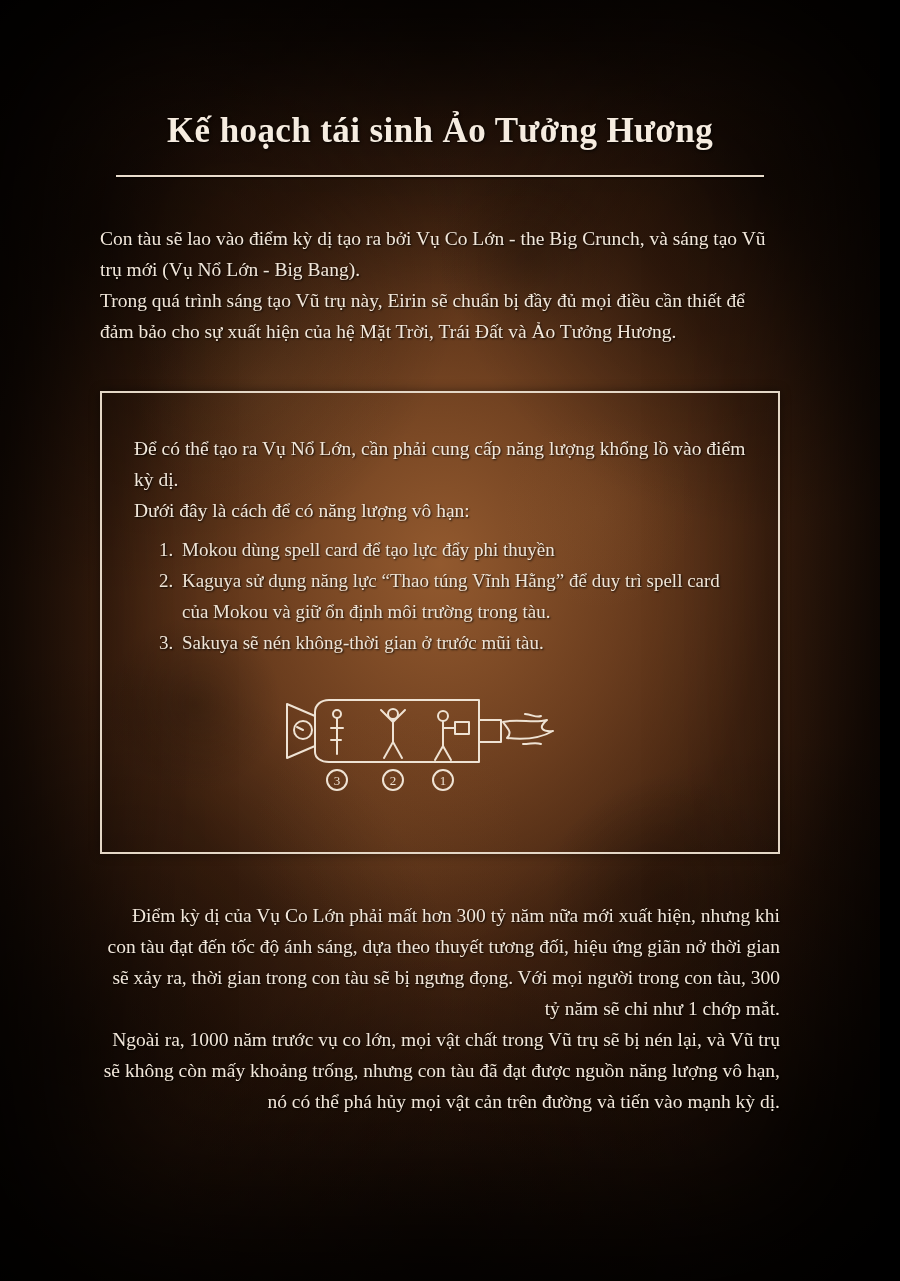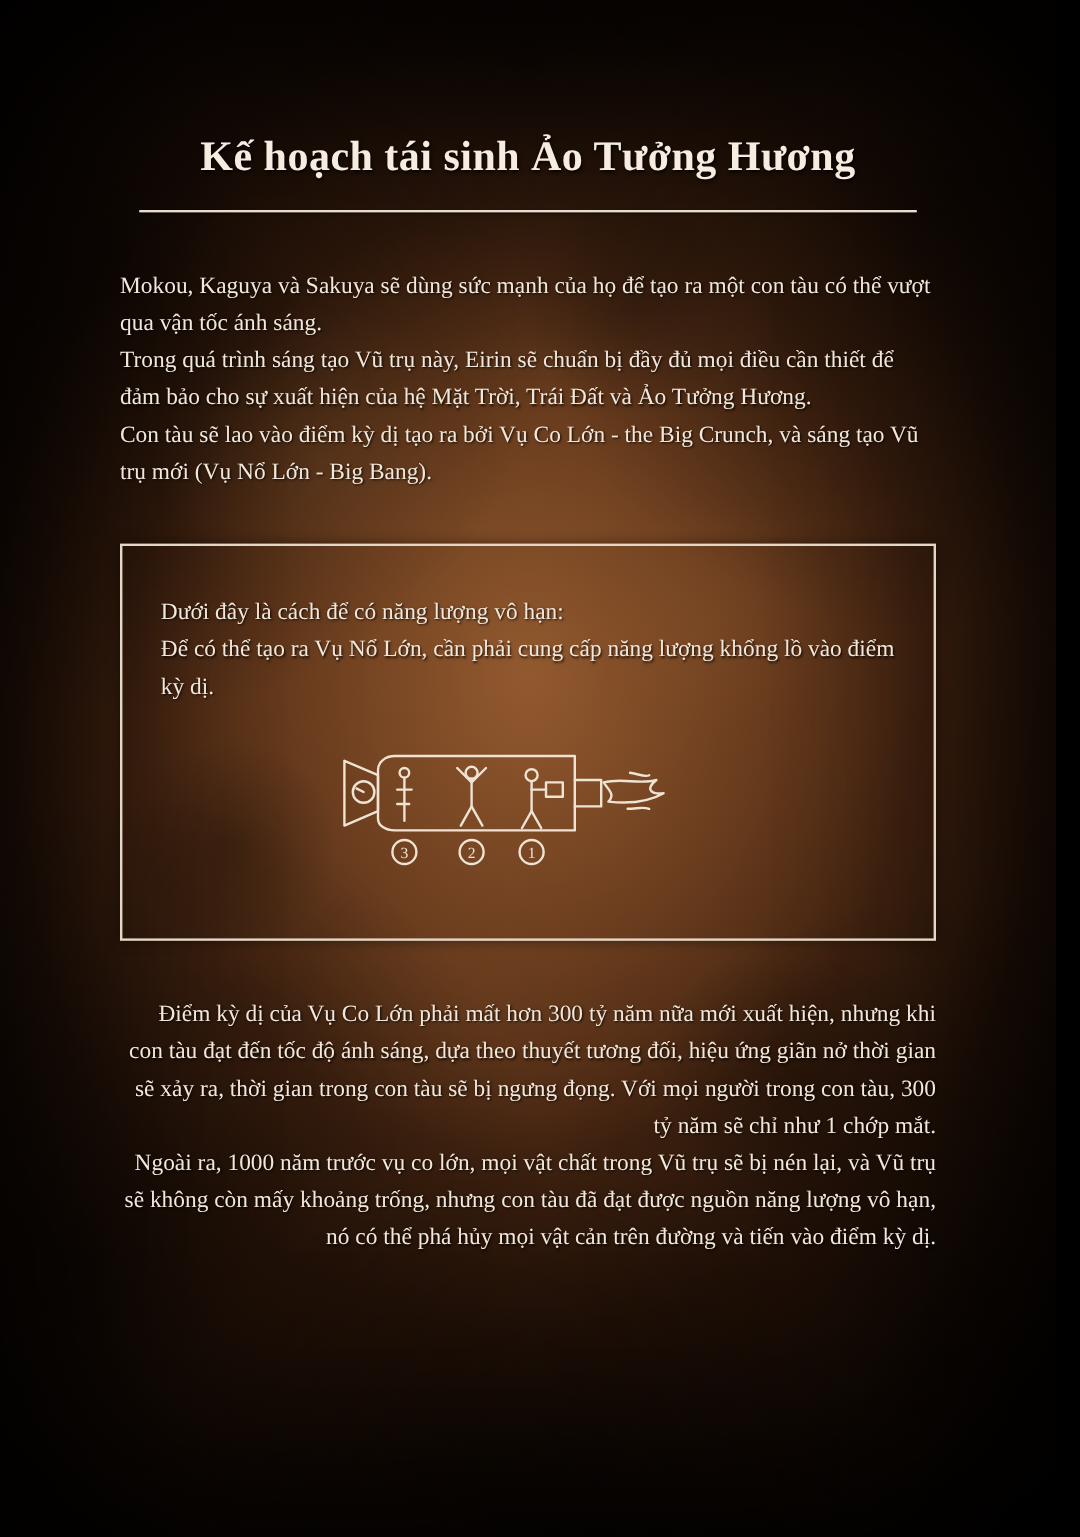--- a/index.html
+++ b/index.html
@@ -132,29 +132,33 @@
   <div class="grunge g1"></div>
   <div class="grunge g2"></div>
   <div class="grunge g3"></div>
 
   <div class="content">
 
     <h1 class="title">Kế hoạch tái sinh Ảo Tưởng Hương</h1>
     <div class="title-underline"></div>
 
     <div class="intro">
-      <p>Mokou, Kaguya và Sakuya sẽ dùng sức mạnh của họ để tạo ra một con tàu có thể vượt qua vận tốc ánh sáng.</p>
+      <p>Con tàu sẽ lao vào điểm kỳ dị tạo ra bởi Vụ Co Lớn - the Big Crunch, và sáng tạo Vũ trụ mới (Vụ Nổ Lớn - Big Bang).</p>
       <p>Trong quá trình sáng tạo Vũ trụ này, Eirin sẽ chuẩn bị đầy đủ mọi điều cần thiết để đảm bảo cho sự xuất hiện của hệ Mặt Trời, Trái Đất và Ảo Tưởng Hương.</p>
-      <p>Con tàu sẽ lao vào điểm kỳ dị tạo ra bởi Vụ Co Lớn - the Big Crunch, và sáng tạo Vũ trụ mới (Vụ Nổ Lớn - Big Bang).</p>
     </div>
 
     <div class="framed">
+      <p>Để có thể tạo ra Vụ Nổ Lớn, cần phải cung cấp năng lượng khổng lồ vào điểm kỳ dị.</p>
       <p>Dưới đây là cách để có năng lượng vô hạn:</p>
-      <p>Để có thể tạo ra Vụ Nổ Lớn, cần phải cung cấp năng lượng khổng lồ vào điểm kỳ dị.</p>
-
+
+      <ol>
+        <li>Mokou dùng spell card để tạo lực đẩy phi thuyền</li>
+        <li>Kaguya sử dụng năng lực “Thao túng Vĩnh Hằng” để duy trì spell card của Mokou và giữ ổn định môi trường trong tàu.</li>
+        <li>Sakuya sẽ nén không-thời gian ở trước mũi tàu.</li>
+      </ol>
 
       <div class="ship-wrap">
         <svg width="330" height="110" viewBox="0 0 330 110">
           <g fill="none" stroke="#efe3d4" stroke-width="2" stroke-linecap="round" stroke-linejoin="round">
 
             <path d="M12 20 L12 74 L40 62 L40 32 Z"></path>
 
             <path d="M40 28 L40 68 C40 74 46 78 54 78 L204 78 L204 16 L54 16 C46 16 40 21 40 28 Z"></path>
 
             <path d="M204 36 L226 36 L226 58 L204 58"></path>
@@ -193,17 +197,17 @@
             <text x="118" y="101">2</text>
             <text x="168" y="101">1</text>
           </g>
         </svg>
       </div>
 
     </div>
 
     <div class="outro">
       <p>Điểm kỳ dị của Vụ Co Lớn phải mất hơn 300 tỷ năm nữa mới xuất hiện, nhưng khi con tàu đạt đến tốc độ ánh sáng, dựa theo thuyết tương đối, hiệu ứng giãn nở thời gian sẽ xảy ra, thời gian trong con tàu sẽ bị ngưng đọng. Với mọi người trong con tàu, 300 tỷ năm sẽ chỉ như 1 chớp mắt.</p>
-      <p>Ngoài ra, 1000 năm trước vụ co lớn, mọi vật chất trong Vũ trụ sẽ bị nén lại, và Vũ trụ sẽ không còn mấy khoảng trống, nhưng con tàu đã đạt được nguồn năng lượng vô hạn, nó có thể phá hủy mọi vật cản trên đường và tiến vào điểm kỳ dị.</p>
+      <p>Ngoài ra, 1000 năm trước vụ co lớn, mọi vật chất trong Vũ trụ sẽ bị nén lại, và Vũ trụ sẽ không còn mấy khoảng trống, nhưng con tàu đã đạt được nguồn năng lượng vô hạn, nó có thể phá hủy mọi vật cản trên đường và tiến vào mạnh kỳ dị.</p>
     </div>
 
   </div>
 </div>
 
 </body></html>

